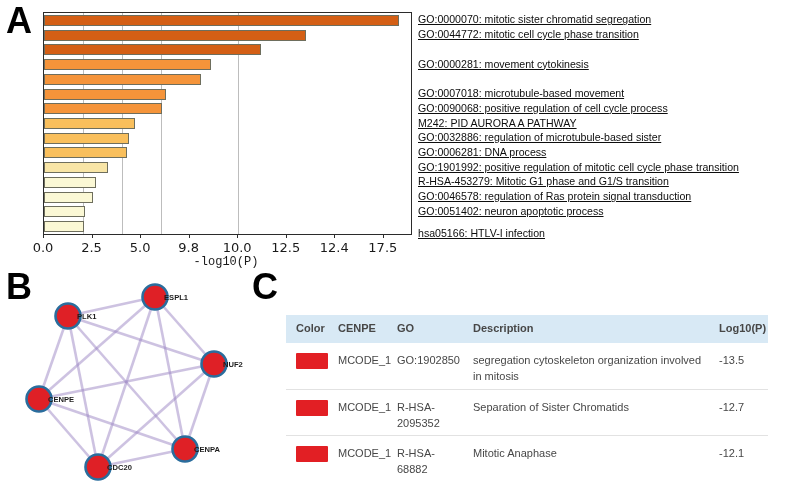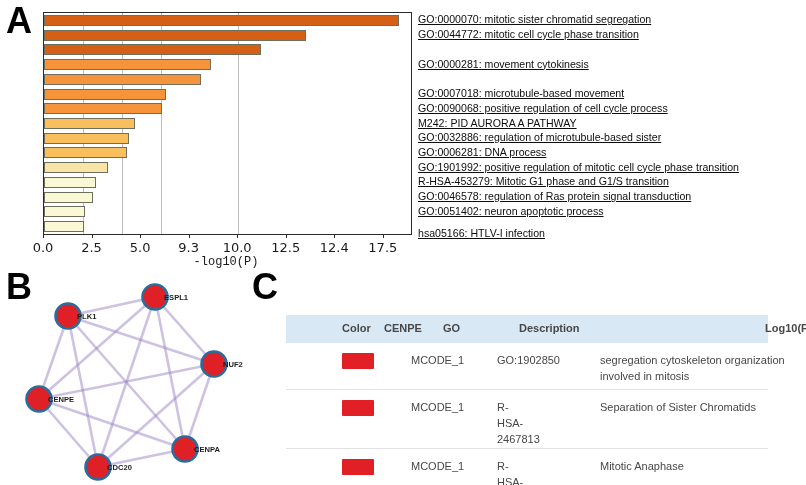--- a/index.html
+++ b/index.html
@@ -21,24 +21,24 @@
                  font-size:10.6px;color:#0d0d0d;text-decoration:underline;}
   #catLabels{position:absolute;left:418px;top:12px;width:388px;height:221px;}
   
   #netB{position:absolute;left:0px;top:270px;}
   .node-label{font-size:7.6px;font-weight:600;fill:#1c1c1c;}
   
   #tableC{position:absolute;left:286px;top:315px;width:482px;font-size:11px;}
   .t-row{display:grid;grid-template-columns:52px 59px 76px 246px 49px;align-items:start;}
   .t-head{background:#d8e9f5;height:28px;align-items:center;font-weight:bold;color:#333;}
   .t-head .t-cell{padding-top:0;}
-  .t-cell{padding:10px 8px 0 0;line-height:1.45;color:#474747;margin-left:46px;}
+  .t-cell{padding:10px 8px 0 0;line-height:1.45;color:#474747;}
   .t-cell.first{padding-left:10px;}
   .t-head .t-cell.first{padding-left:10px;}
-  .t-body-row{min-height:46px;box-sizing:border-box;gap:27px;}
+  .t-body-row{min-height:46px;box-sizing:border-box;}
   .t-body-row + .t-body-row{border-top:1px solid #e2e2e2;}
   .swatch{width:32px;height:16px;margin-top:10px;border-radius:1px;}
   .t-head .t-cell{padding:0 8px 0 0;}
   .t-head .t-cell.first{padding-left:10px;}
 </style>
 </head>
 <body>
 
 <div id="figure">
 
@@ -65,21 +65,21 @@
       <div class="bar" title="hsa05166: HTLV-I infection" style="top: 208.133px; width: 39.8069px; background: rgb(251, 248, 213);"></div>
     </div>
   <div id="ticksA">
       <div class="tickmark" style="left: 43px;"></div>
       <div class="ticklabel" style="left: 43px;">0.0</div>
       <div class="tickmark" style="left: 91.545px;"></div>
       <div class="ticklabel" style="left: 91.545px;">2.5</div>
       <div class="tickmark" style="left: 140.09px;"></div>
       <div class="ticklabel" style="left: 140.09px;">5.0</div>
       <div class="tickmark" style="left: 188.635px;"></div>
-      <div class="ticklabel" style="left: 188.635px;">9.3</div>
+      <div class="ticklabel" style="left: 188.635px;">9.8</div>
       <div class="tickmark" style="left: 237.18px;"></div>
       <div class="ticklabel" style="left: 237.18px;">10.0</div>
       <div class="tickmark" style="left: 285.725px;"></div>
       <div class="ticklabel" style="left: 285.725px;">12.5</div>
       <div class="tickmark" style="left: 334.27px;"></div>
       <div class="ticklabel" style="left: 334.27px;">12.4</div>
       <div class="tickmark" style="left: 382.815px;"></div>
       <div class="ticklabel" style="left: 382.815px;">17.5</div>
     </div>
   <div id="xlabelA">-log10(P)</div>
@@ -146,21 +146,21 @@
         <div class="t-cell">MCODE_1</div>
         <div class="t-cell">GO:1902850</div>
         <div class="t-cell">segregation cytoskeleton organization involved in mitosis</div>
         <div class="t-cell">-13.5</div>
       </div>
       <div class="t-row t-body-row">
         <div class="t-cell first" style="padding-top: 0px;">
           <div class="swatch" style="background: rgb(226, 31, 36);"></div>
         </div>
         <div class="t-cell">MCODE_1</div>
-        <div class="t-cell">R-HSA-2467813</div>
+        <div class="t-cell">R-HSA-2095352</div>
         <div class="t-cell">Separation of Sister Chromatids</div>
         <div class="t-cell">-12.7</div>
       </div>
       <div class="t-row t-body-row">
         <div class="t-cell first" style="padding-top: 0px;">
           <div class="swatch" style="background: rgb(226, 31, 36);"></div>
         </div>
         <div class="t-cell">MCODE_1</div>
         <div class="t-cell">R-HSA-68882</div>
         <div class="t-cell">Mitotic Anaphase</div>

